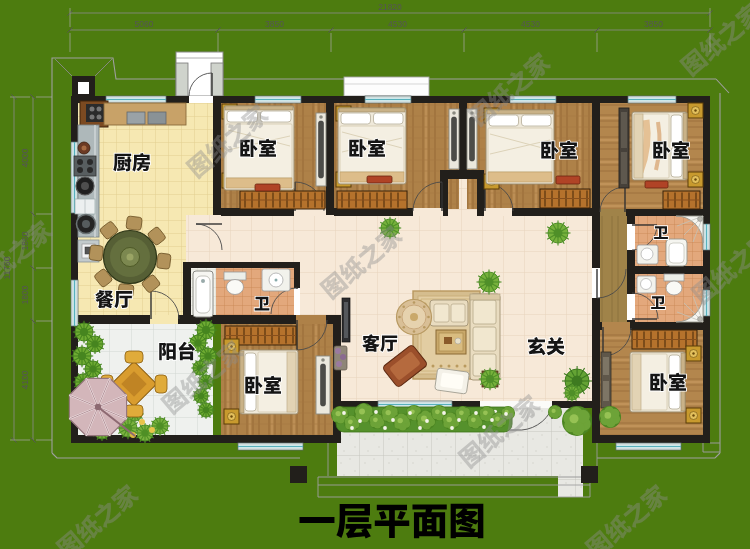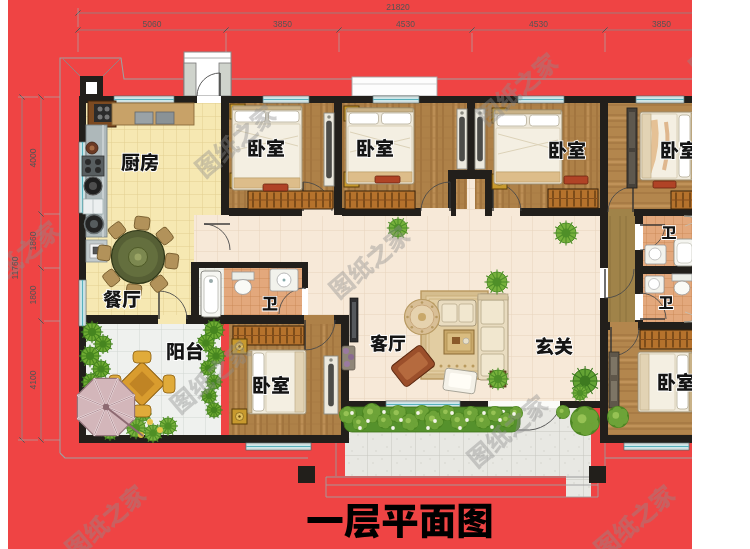--- a/index.html
+++ b/index.html
@@ -1,15 +1,15 @@
 <!DOCTYPE html>
 <html><head><meta charset="utf-8">
 <style>
 html,body{margin:0;padding:0;background:#ffffff;font-family:"Liberation Sans",sans-serif;}
-#plan{position:relative;width:684px;height:549px;overflow:hidden;background:#ef4444;margin-left:8px;}
+#plan{position:relative;width:750px;height:549px;overflow:hidden;background:#4d7c0f;}
 </style></head>
 <body>
 
 <div id="plan">
 <svg width="750" height="549" viewBox="0 0 750 549" xmlns="http://www.w3.org/2000/svg">
 <defs>
 
 <pattern id="pYellow" width="13" height="13" patternUnits="userSpaceOnUse">
  <rect width="13" height="13" fill="#f6e8b2"></rect>
  <path d="M13,0 V13 M0,13 H13" stroke="#e2cf90" stroke-width="1" fill="none"></path>

